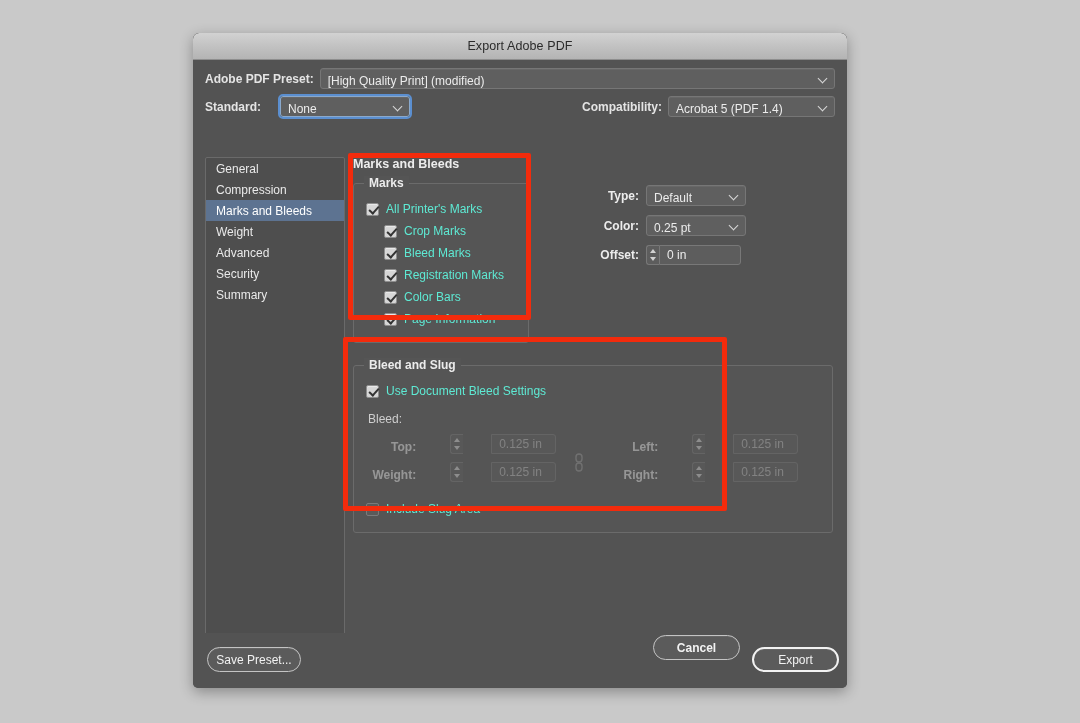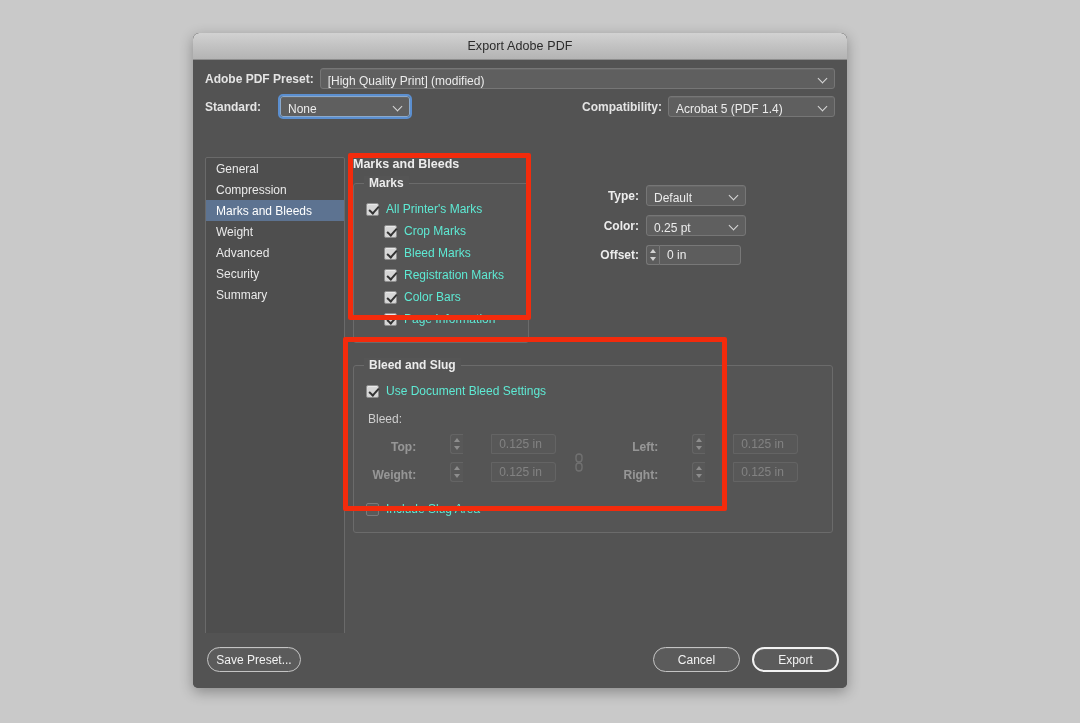--- a/index.html
+++ b/index.html
@@ -304,21 +304,21 @@
     border: 1.5px solid #c4c4c4;
     border-radius: 13px;
     background: #5b5b5b;
     color: #f2f2f2;
     font-size: 12px;
     display: flex; align-items: center; justify-content: center;
     cursor: default;
     box-shadow: inset 0 1px 0 rgba(255,255,255,0.07);
   }
   #save-preset-btn { left: 14px; top: 14px; width: 94px; justify-content: center; }
-  #cancel-btn { right: 107px; top: 14px; width: 87px; }
+  #cancel-btn { right: 107px; top: 2px; width: 87px; font-weight: bold; }
   #export-btn {
     right: 8px; top: 14px; width: 87px;
     border-color: #f2f2f2;
     border-width: 2px;
   }
 
   
   .annot {
     position: absolute;
     border: 5px solid #f32b0c;

